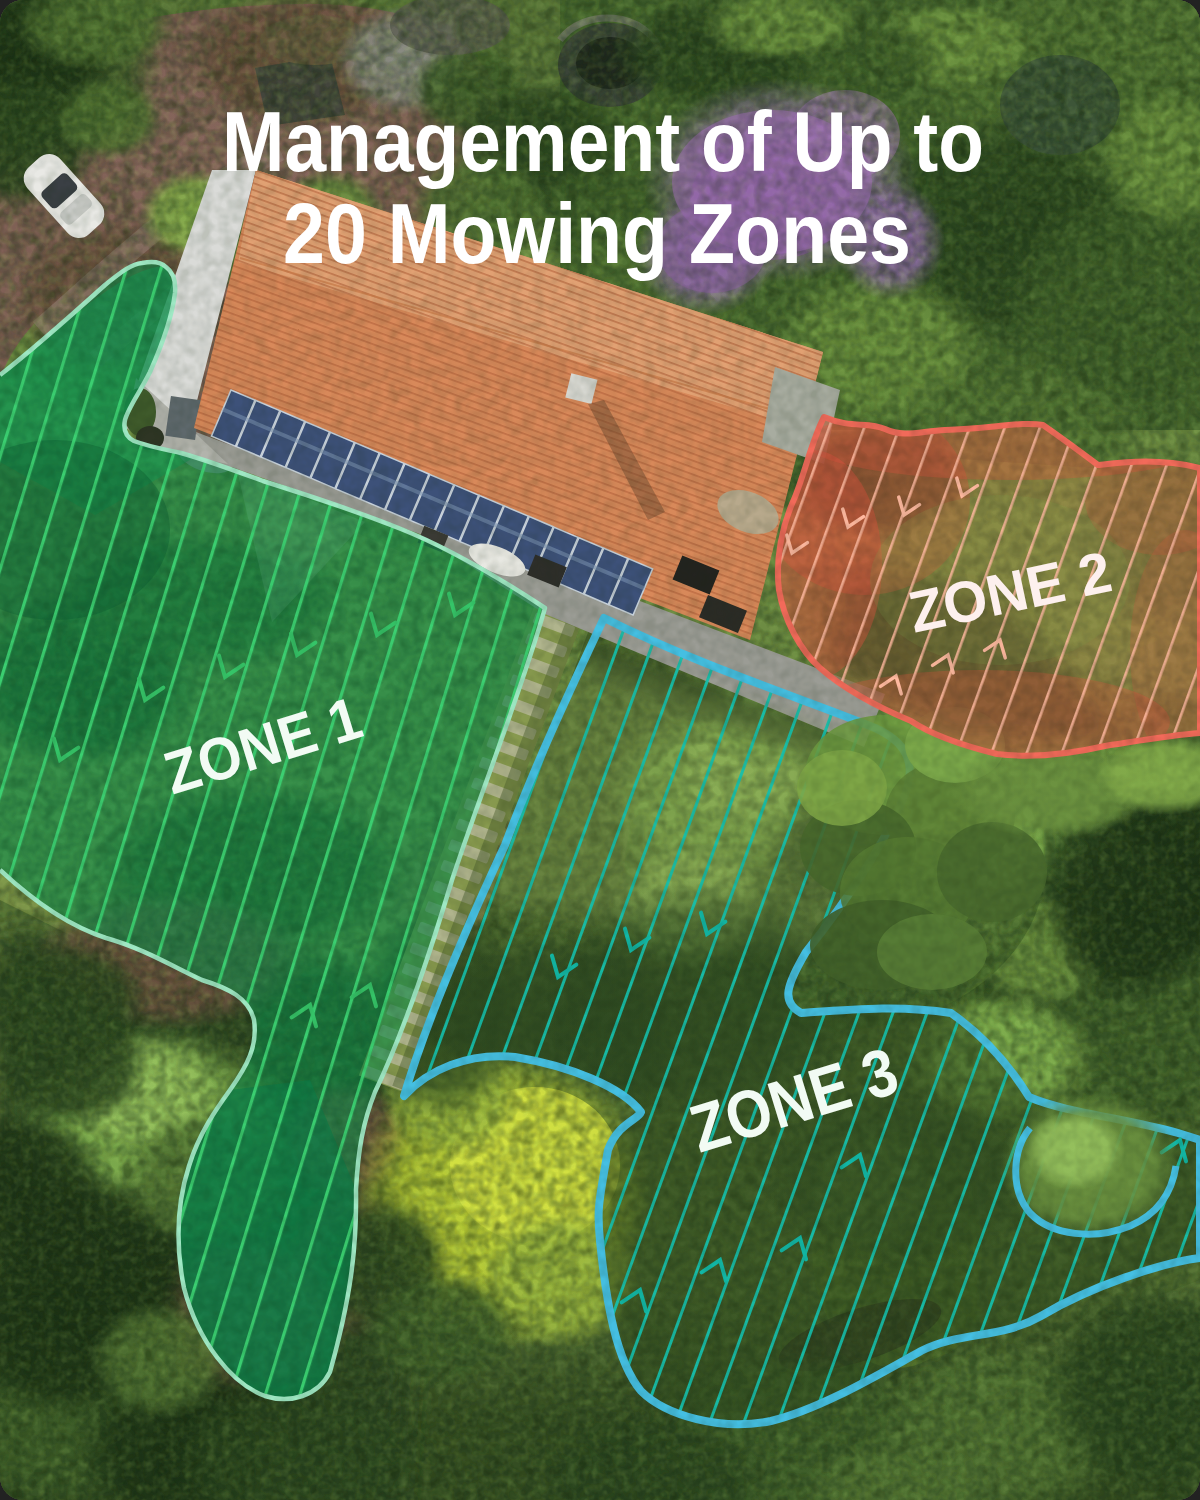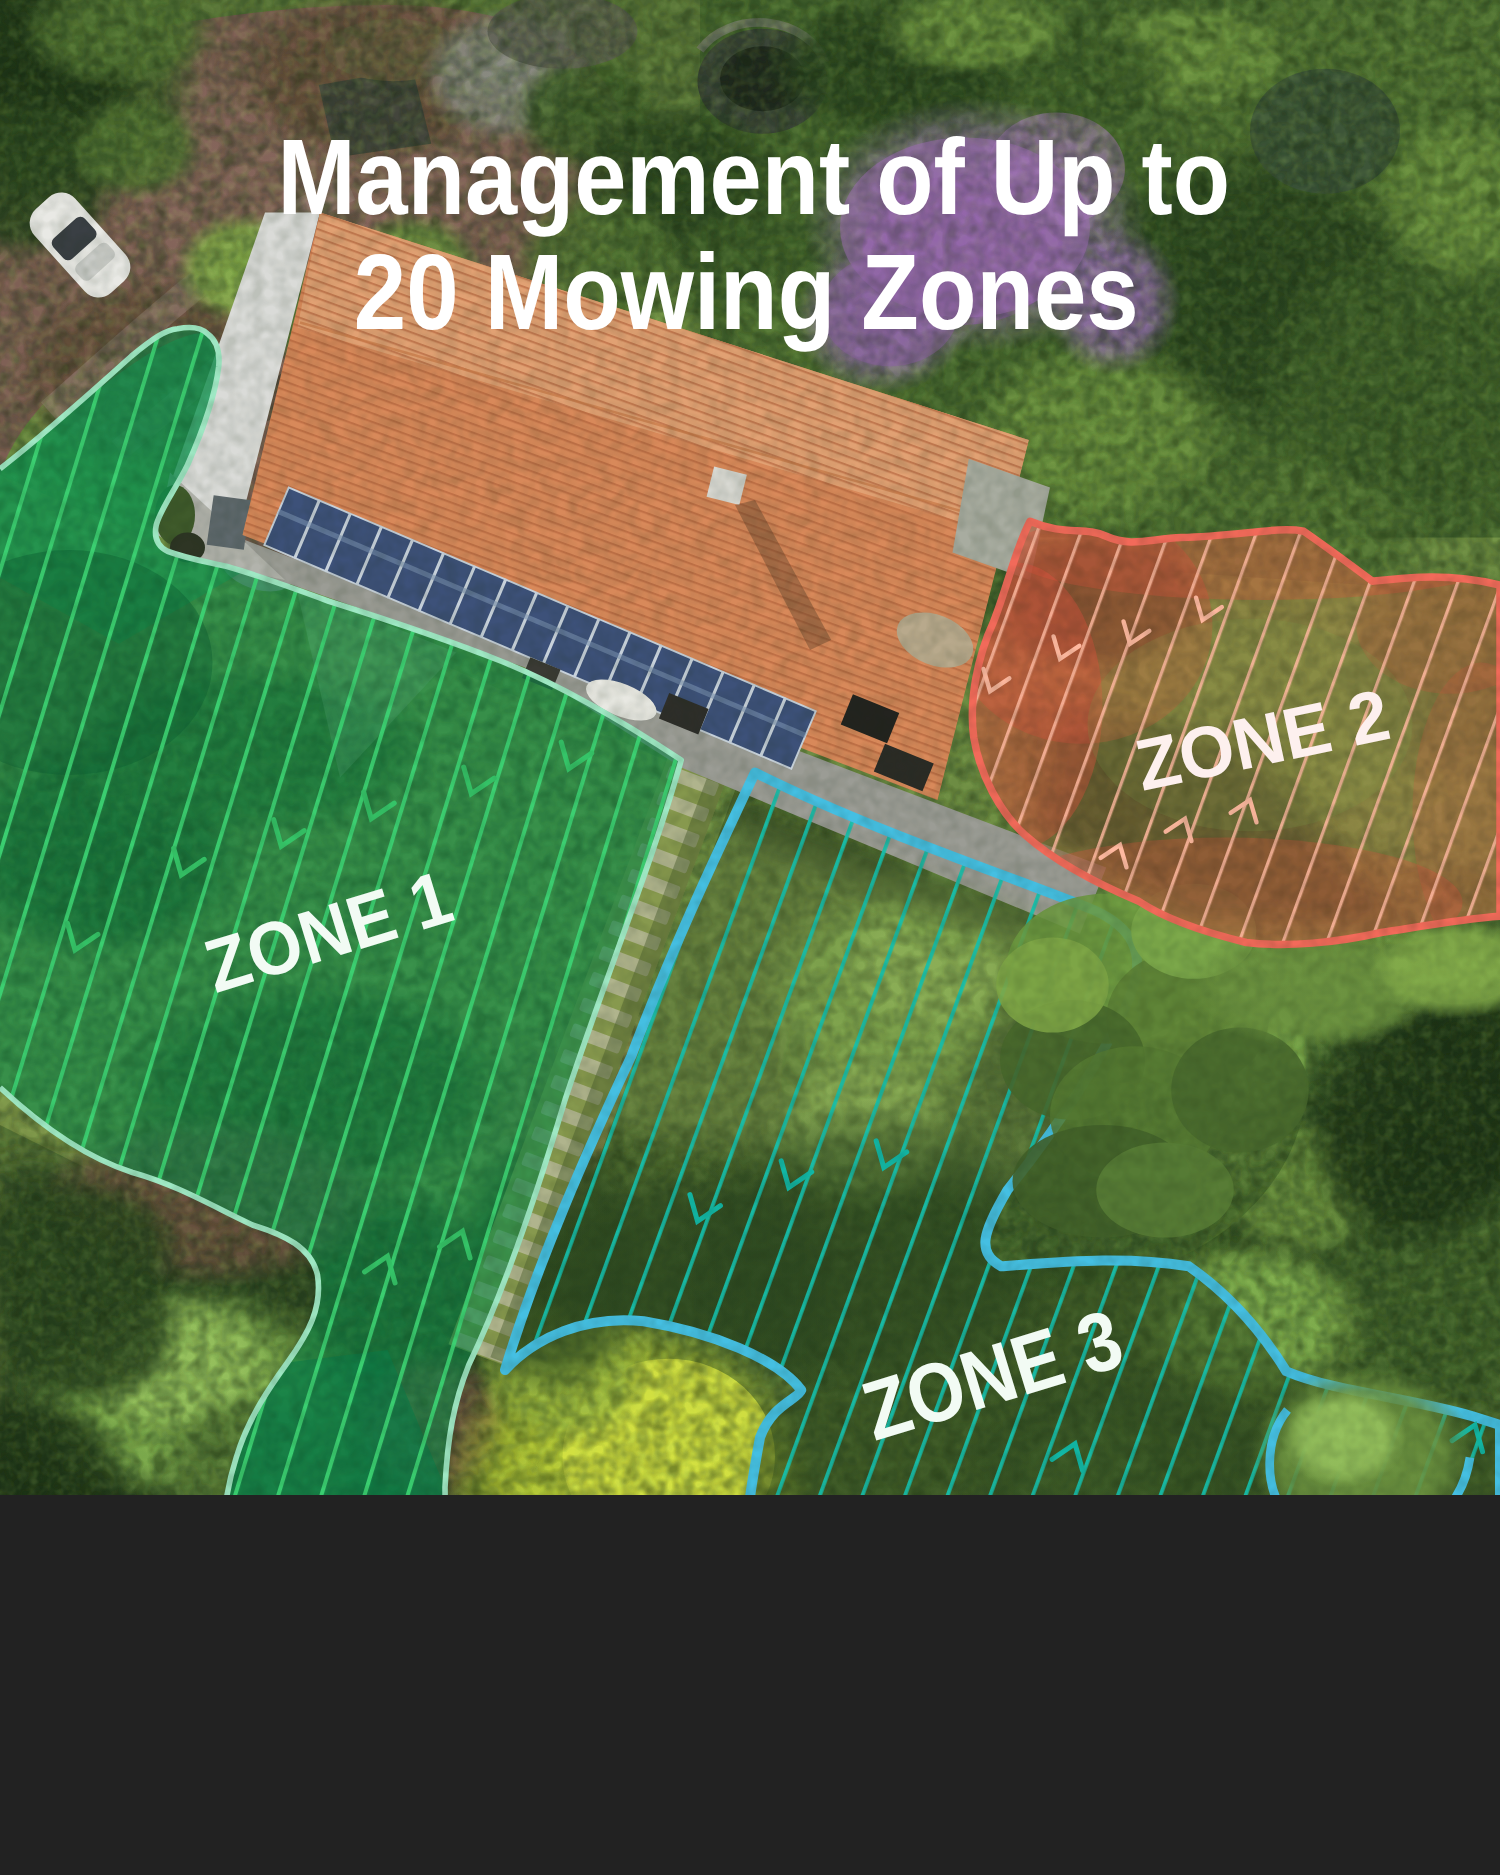--- a/index.html
+++ b/index.html
@@ -1,16 +1,16 @@
 <!DOCTYPE html>
 <html><head>
 <meta charset="utf-8">
 <style>
 html,body{margin:0;padding:0;background:#222;}
-#stage{width:1200px;height:1196px;position:relative;overflow:hidden;font-family:"Liberation Sans",sans-serif;}
+#stage{width:1200px;height:1500px;position:relative;overflow:hidden;font-family:"Liberation Sans",sans-serif;border-radius:23px;}
 svg{display:block;}
 </style>
 </head>
 <body>
 <div id="stage">
 <svg width="1200" height="1500" viewBox="0 0 1200 1500">
 <defs>
 <radialGradient id="gDark">
           <stop offset="0" stop-color="#1e3417"></stop>
           <stop offset="0.7" stop-color="#1e3417" stop-opacity="0.85"></stop>

